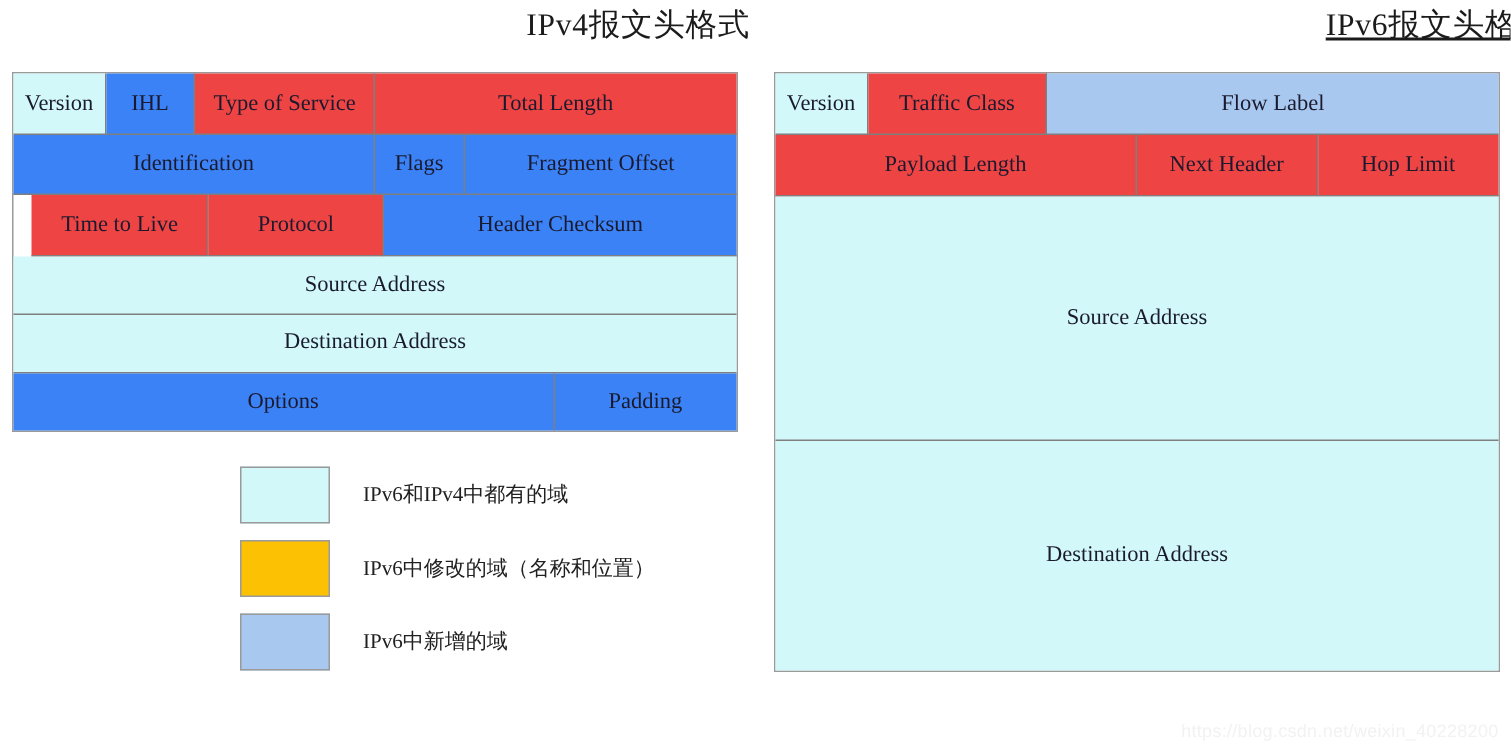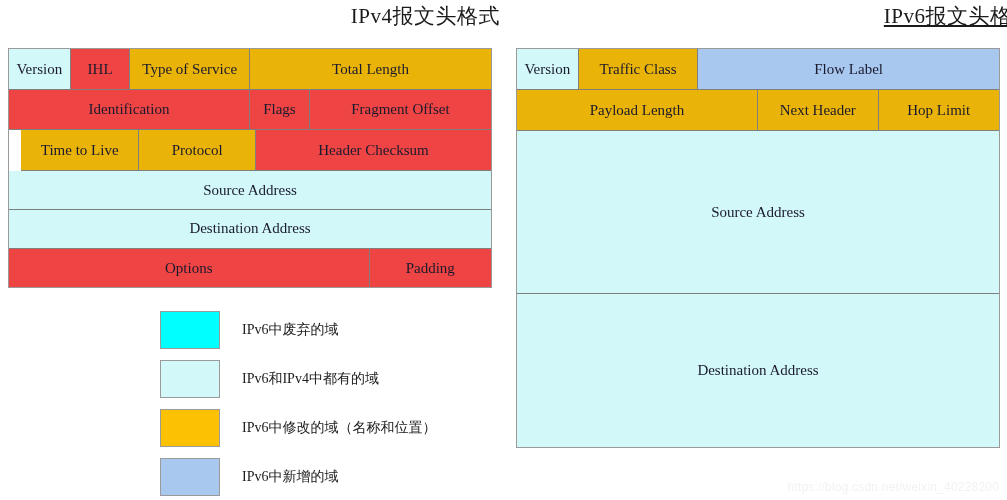--- a/index.html
+++ b/index.html
@@ -65,23 +65,23 @@
     line-height: 1.1;
     text-align: center;
     color: #1a1a2e;
     overflow: hidden;
     white-space: nowrap;
   }
   .cell:last-child { border-right: none; }
   .row:last-child .cell { border-bottom: none; }
 
   
-  .c-deprecated { background: #ef4444; }  
+  .c-deprecated { background: #3b82f6; }  
   .c-common     { background: #d2f8fa; }  
-  .c-modified   { background: #eab308; }  
+  .c-modified   { background: #ef4444; }  
   .c-new        { background: #a8c8f0; }  
 
   
   #legend {
     position: absolute;
     left: 160px;
     top: 305px;
     width: 340px;
   }
   .legend-row {
@@ -164,24 +164,20 @@
     <div class="row" style="height: 41%;">
       <div class="cell c-common" style="width: 100%;">Source Address</div>
     </div>
     <div class="row" style="height: 38.4%;">
       <div class="cell c-common" style="width: 100%;">Destination Address</div>
     </div>
   </div>
 
 <div id="legend">
     <div class="legend-row">
-      <div class="legend-swatch" style="background: rgb(0, 255, 255);"></div>
-      <div class="legend-label">IPv6中废弃的域</div>
-    </div>
-    <div class="legend-row">
       <div class="legend-swatch" style="background: rgb(210, 248, 250);"></div>
       <div class="legend-label">IPv6和IPv4中都有的域</div>
     </div>
     <div class="legend-row">
       <div class="legend-swatch" style="background: rgb(251, 193, 2);"></div>
       <div class="legend-label">IPv6中修改的域（名称和位置）</div>
     </div>
     <div class="legend-row">
       <div class="legend-swatch" style="background: rgb(168, 200, 240);"></div>
       <div class="legend-label">IPv6中新增的域</div>

